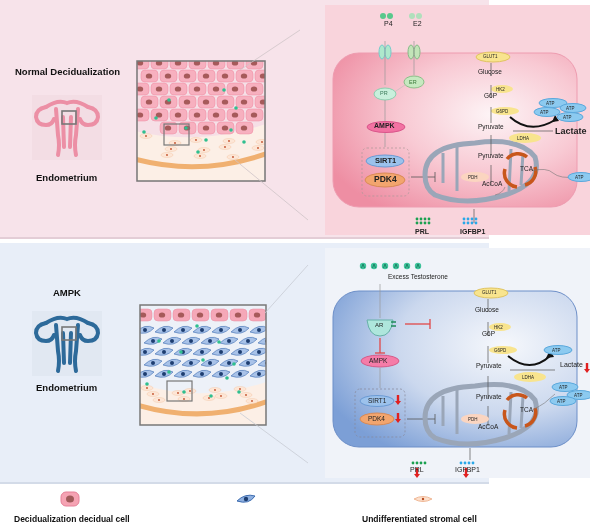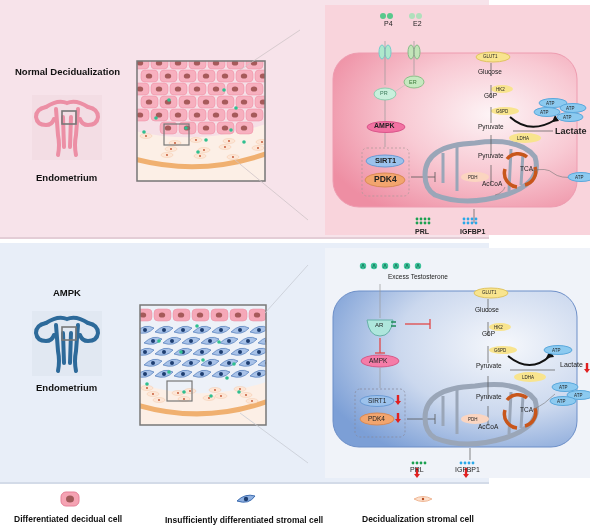--- a/index.html
+++ b/index.html
@@ -584,16 +584,15 @@
     <ellipse cx="10" cy="8" rx="4" ry="3.5" fill="#a05a5a"></ellipse>
   </svg>
   <svg class="abs" style="left:235px;top:9px;" width="22" height="12">
     <path d="M2 8 Q10 0 20 3 Q14 12 2 8 Z" fill="#8eb0e0" stroke="#3d6cb0"></path>
     <circle cx="11" cy="6" r="2.2" fill="#1d3d70"></circle>
   </svg>
   <svg class="abs" style="left:412px;top:10px;" width="22" height="10">
     <path d="M2 5 Q11 0 20 5 Q11 10 2 5 Z" fill="#fde0cc" stroke="#f0b896"></path>
     <circle cx="11" cy="5" r="1.2" fill="#b84a20"></circle>
   </svg>
-  <div class="legend-label" style="left:14px;top:30px;">Differentiated decidual cell</div>
-  <div class="legend-label" style="left:165px;top:31px;">Insufficiently differentiated stromal cell</div>
-  <div class="legend-label" style="left:362px;top:30px;">Decidualization stromal cell</div>
+  <div class="legend-label" style="left:14px;top:30px;">Decidualization decidual cell</div>
+  <div class="legend-label" style="left:362px;top:30px;">Undifferentiated stromal cell</div>
 </div>
 
 </body></html>

